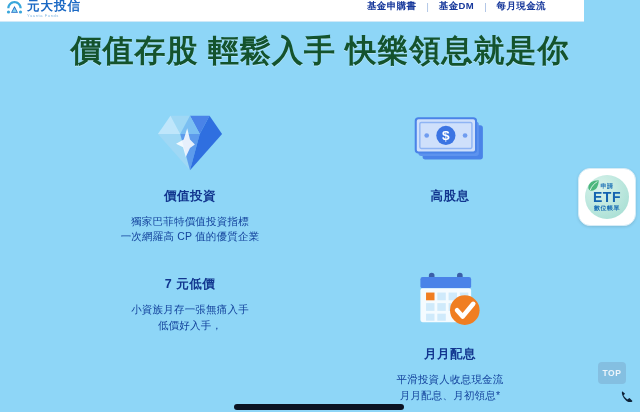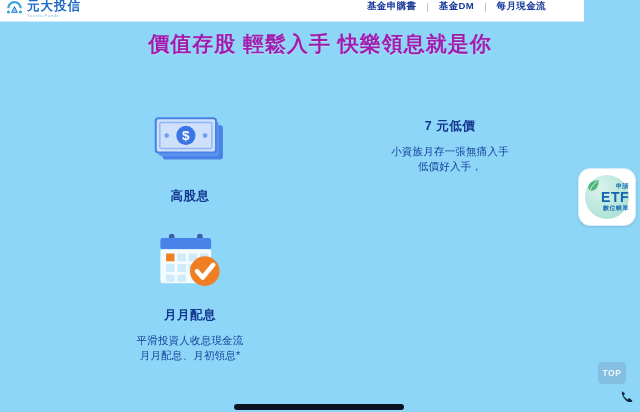--- a/index.html
+++ b/index.html
@@ -26,21 +26,21 @@
   .nav{margin-left:auto;display:flex;align-items:center;padding-right:28px;}
   .nav-item{
     font-size:9.5px;font-weight:700;color:#17389b;letter-spacing:.4px;
     padding:0 10px;white-space:nowrap;cursor:pointer;
   }
   .nav-sep{color:#9bb6e0;font-size:9px;}
 
   
   .hero-title{
     position:absolute;top:30px;left:0;width:640px;text-align:center;
-    font-size:21px;font-weight:700;color:#a21caf;letter-spacing:1px;
+    font-size:31px;font-weight:700;color:#14532d;letter-spacing:1px;
     text-shadow:0 1px 0 rgba(255,255,255,.35);
     white-space:nowrap;
   }
 
   
   .grid{
     position:absolute;top:108px;left:60px;width:520px;
     display:grid;grid-template-columns:1fr 1fr;grid-template-rows:auto auto;
     row-gap:22px;
   }
@@ -59,21 +59,21 @@
   
   .etf-badge{
     position:absolute;right:4px;top:168px;width:56px;height:56px;border-radius:12px;
     background:#ffffff;border:1px solid #d6ecf6;
     box-shadow:0 1px 3px rgba(0,0,0,.12);
     display:flex;align-items:center;justify-content:center;z-index:15;cursor:pointer;
   }
   .etf-circle{
     width:44px;height:44px;border-radius:50%;
     background:radial-gradient(circle at 35% 30%,#d9f3ea 0%,#bfe8df 45%,#9fdcd0 100%);
-    display:flex;flex-direction:column;align-items:flex-end;justify-content:center;
+    display:flex;flex-direction:column;align-items:center;justify-content:center;
     position:relative;line-height:1;
   }
   .etf-sm{font-size:6px;color:#1a6fb5;font-weight:700;letter-spacing:.5px;}
   .etf-lg{font-size:14px;font-weight:800;color:#1464b0;letter-spacing:.5px;margin:1px 0;}
   .etf-leaf{position:absolute;left:2px;top:4px;}
 
   
   .top-btn{
     position:absolute;right:14px;bottom:28px;width:28px;height:22px;border-radius:4px;
     background:rgba(120,160,195,.42);
@@ -121,20 +121,40 @@
       <span class="nav-item">基金DM</span>
       <span class="nav-sep">|</span>
       <span class="nav-item">每月現金流</span>
     </div>
   </div>
 
   <div class="hero-title">價值存股 輕鬆入手 快樂領息就是你</div>
 
   <div class="grid">
 
+    <div class="cell">
+      <div class="icon-box">
+        <svg width="70" height="60" viewBox="0 0 100 86">
+          <path d="M22 4 L50 4 L36 30 Z" fill="#9fd8f5"></path>
+          <path d="M50 4 L78 4 L64 30 Z" fill="#4a83e8"></path>
+          <path d="M4 30 L22 4 L36 30 Z" fill="#bfe6fb"></path>
+          <path d="M78 4 L96 30 L64 30 Z" fill="#2f6fe0"></path>
+          <path d="M36 30 L50 4 L64 30 Z" fill="#7bbff2"></path>
+          <path d="M4 30 L36 30 L50 82 Z" fill="#9fd8f5"></path>
+          <path d="M36 30 L64 30 L50 82 Z" fill="#5d9bec"></path>
+          <path d="M64 30 L96 30 L50 82 Z" fill="#2f6fe0"></path>
+          <path d="M46 22 L50 38 L57 45 L50 50 L44 63 L40 49 L30 44 L41 38 Z" fill="#ffffff" opacity=".85"></path>
+        </svg>
+      </div>
+      <div class="f-title">價值投資</div>
+      <div class="f-desc">
+        <div>獨家巴菲特價值投資指標</div>
+        <div>一次網羅高 CP 值的優質企業</div>
+      </div>
+    </div>
 
     <div class="cell">
       <div class="icon-box">
         <svg width="74" height="56" viewBox="0 0 108 80">
           <rect x="14" y="14" width="88" height="50" rx="4" fill="#4a83e8"></rect>
           <rect x="8" y="9" width="88" height="50" rx="4" fill="#5d93ee"></rect>
           <rect x="4" y="4" width="88" height="50" rx="4" fill="#cfe0fb" stroke="#4a83e8" stroke-width="3"></rect>
           <rect x="10" y="10" width="76" height="38" rx="2" fill="none" stroke="#8fb4f4" stroke-width="2"></rect>
           <circle cx="48" cy="29" r="14" fill="#3b74e3"></circle>
           <text x="48" y="36" font-family="'Liberation Sans',sans-serif" font-size="20" font-weight="700" fill="#ffffff" text-anchor="middle">$</text>

